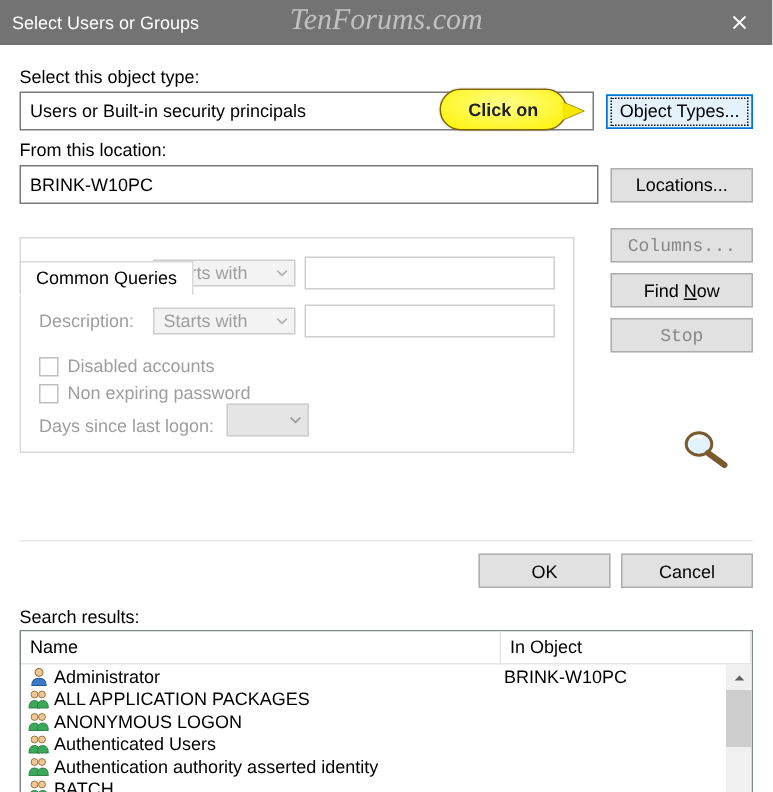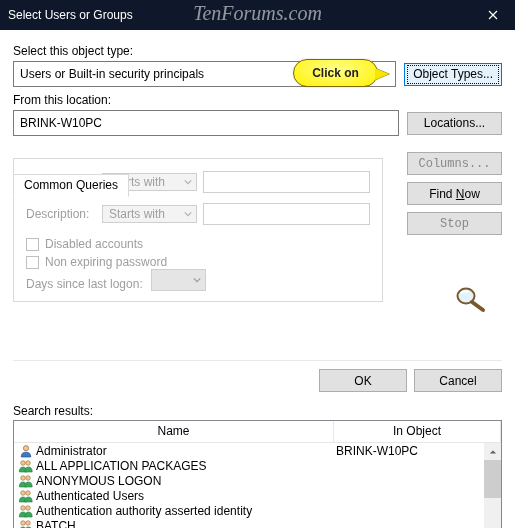--- a/index.html
+++ b/index.html
@@ -7,21 +7,21 @@
     margin: 0;
     font-family: "Segoe UI", Tahoma, sans-serif;
     font-size: 12px;
     background: #fff;
     width: 515px;
     height: 528px;
     overflow: hidden;
     color: #000;
   }
   .titlebar {
-    background: #0f172a;
+    background: #737373;
     color: #fff;
     height: 30px;
     display: flex;
     align-items: center;
     padding: 0 0 0 8px;
     position: relative;
   }
   .titlebar .title { font-size: 12px; }
   .titlebar .close {
     position: absolute;
@@ -341,21 +341,21 @@
   <hr class="hr" style="margin-top:58px;">
 
   <div class="okcancel">
     <button class="btn" style="min-width:88px">OK</button>
     <button class="btn" style="min-width:88px">Cancel</button>
   </div>
 
   <div class="results-label">Search results:</div>
 
   <div class="results">
-    <div class="results-cols" style="position:absolute;top:0;left:0;right:17px;display:flex;text-align:center;">
+    <div class="results-cols" style="position:absolute;top:0;left:0;right:17px;display:flex;">
       <div class="colhead col1">Name</div>
       <div class="colhead col2">In Object</div>
     </div>
     <div class="results-body" id="results-body">
         <div class="r-row">
           <span class="icon">
             <svg width="14" height="14" viewBox="0 0 14 14">
               <circle cx="7" cy="4.2" r="2.6" fill="#f3c691" stroke="#8b6b3e" stroke-width="0.7"></circle>
               <path d="M2.2 13 Q2.2 8.2 7 8.2 Q11.8 8.2 11.8 13 Z" fill="#3a78c9" stroke="#2a578f" stroke-width="0.7"></path>
             </svg>

